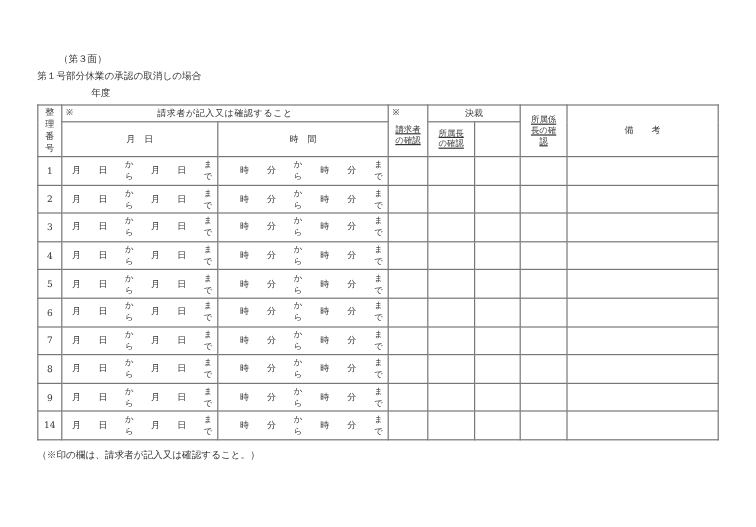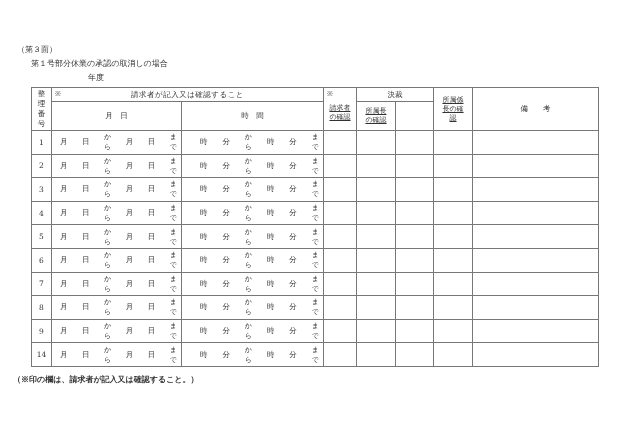--- a/index.html
+++ b/index.html
@@ -1,22 +1,22 @@
 <!DOCTYPE html>
 <html><head>
 <meta charset="utf-8">
 <style>
   html, body { margin:0; padding:0; background:#ffffff; }
   body { width:630px; height:439px; position:relative; overflow:hidden;
          font-family:"DejaVu Serif","Liberation Serif",serif; color:#333; }
   .txt { position:absolute; font-size:8px; white-space:nowrap; }
-  #page-label { left:17px; top:44px;text-align:center; }
+  #page-label { left:49px; top:44px;text-align:center; }
   #form-title { left:31px; top:58px; }
-  #year-label { left:88px; top:72px;text-align:center; }
-  #footer-note { left:13px; top:374px;font-weight:bold; }
+  #year-label { left:76px; top:72px;text-align:center; }
+  #footer-note { left:31px; top:374px; }
 
   table.form { position:absolute; left:31px; top:87px; border-collapse:collapse;
                table-layout:fixed; font-size:7.5px; }
   table.form td { border:1px solid #777; padding:0; text-align:center; vertical-align:middle; position:relative; }
   .hdr-no { line-height:10px; }
   .mark { position:absolute; left:3px; top:1px; font-size:7px; }
   .period-title { letter-spacing:0.5px; }
   .stack { display:inline-block; line-height:9px; font-size:7px;text-decoration:underline; }
   .dotted-left { border-left:1px dotted #888 !important; }
   tr.body-row td { height:22.6px; }

